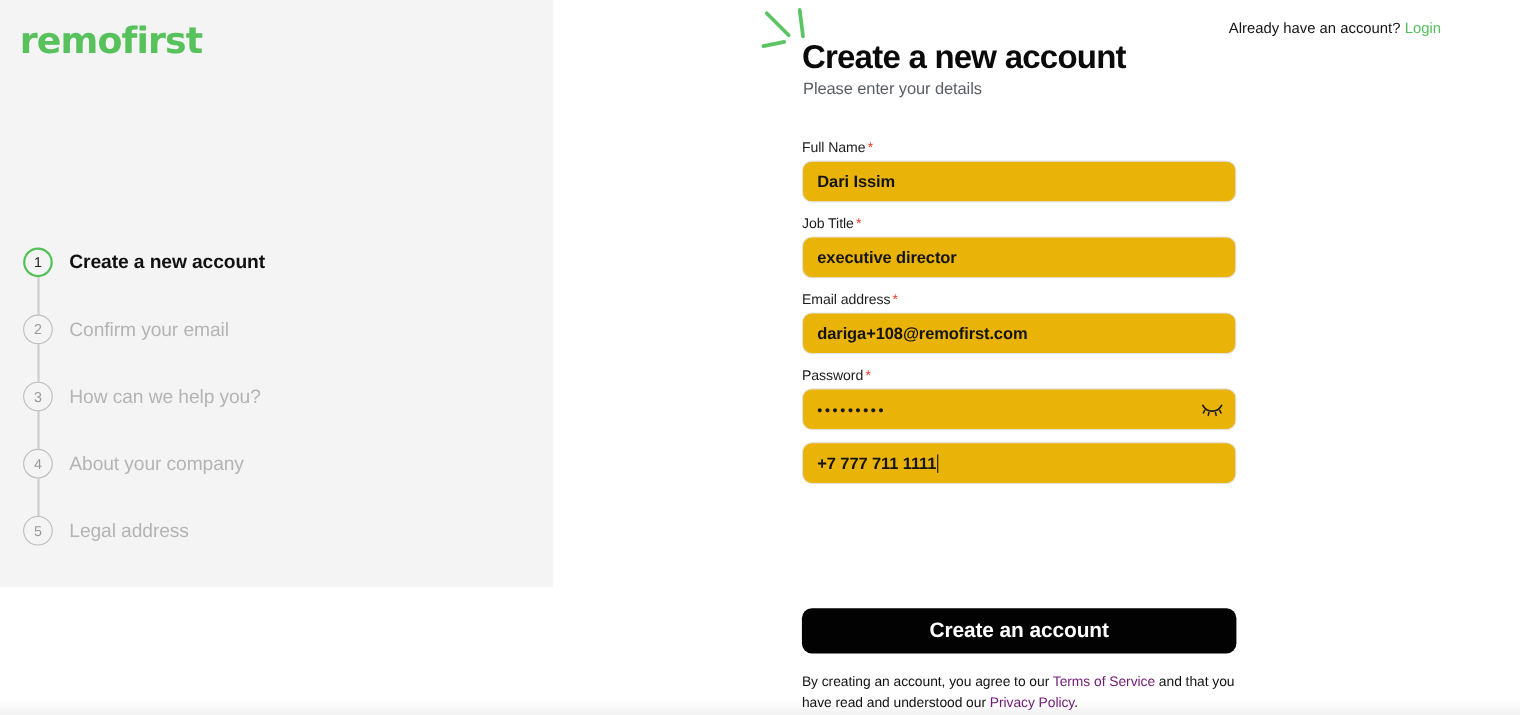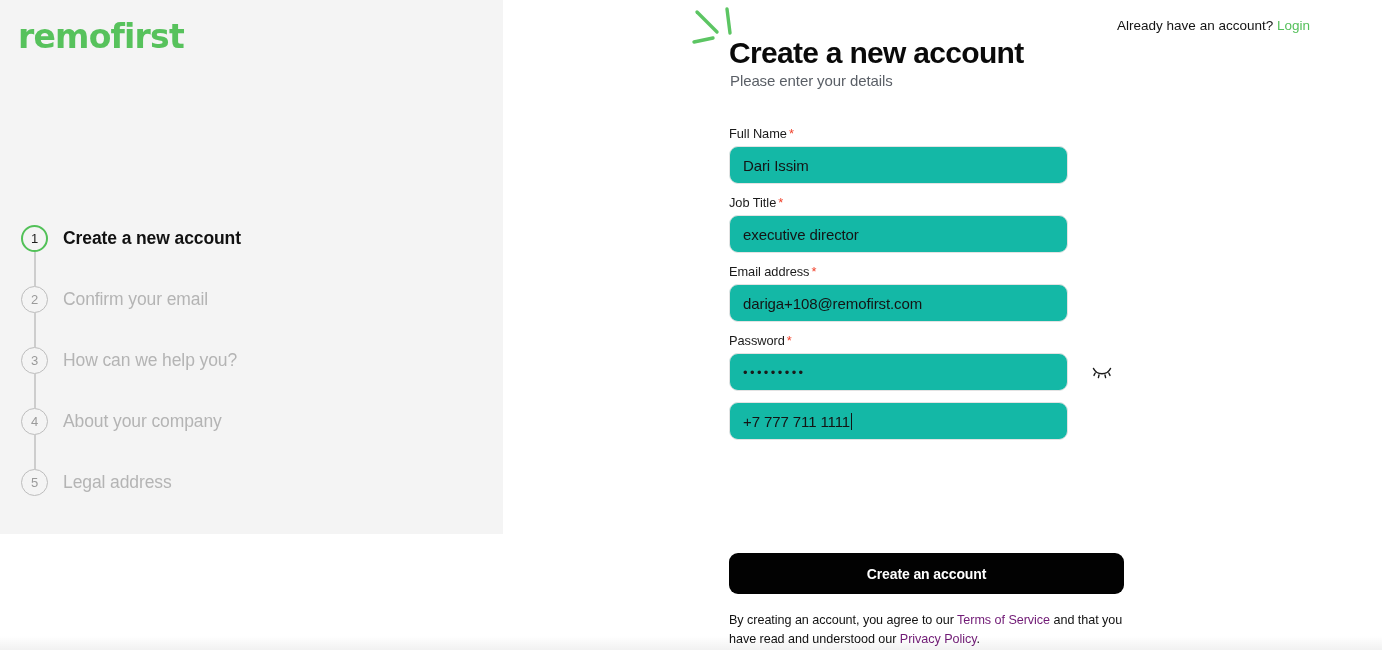--- a/index.html
+++ b/index.html
@@ -159,33 +159,34 @@
   .field-label {
     font-size: 12.8px;
     color: #1a1a1a;
     margin-bottom: 5px;
     display: block;
     letter-spacing: -0.05px;
   }
   .req { color: #f0412a; margin-left: 2px; font-size: 12.8px; }
   .input-wrap { position: relative; }
   .input {
-    width: 339px;
+    width: 395px;
     height: 38px;
     border: 1px solid #e3e3e3;
     border-radius: 9px;
-    background: #14b8a6;
+    background: #eab308;
     font-size: 15px;
     color: #141414;
     padding: 0 13px;
     font-family: "Liberation Sans", sans-serif;
     outline: none;
     display: flex;
     align-items: center;
     letter-spacing: -0.1px;
+    font-weight: bold;
   }
   .input.password {
     letter-spacing: 2.4px;
     font-size: 13px;
     color: #1a1a1a;
   }
   .caret {
     display: inline-block;
     width: 1px;
     height: 17px;
@@ -208,21 +209,21 @@
   .submit-btn {
     position: absolute;
     left: 0;
     top: 427px;
     width: 395px;
     height: 41px;
     background: #020202;
     color: #ffffff;
     border: none;
     border-radius: 9px;
-    font-size: 14px;
+    font-size: 19px;
     font-weight: 700;
     font-family: "Liberation Sans", sans-serif;
     cursor: pointer;
     letter-spacing: -0.1px;
   }
   .legal {
     position: absolute;
     left: 0;
     top: 485px;
     width: 398px;

